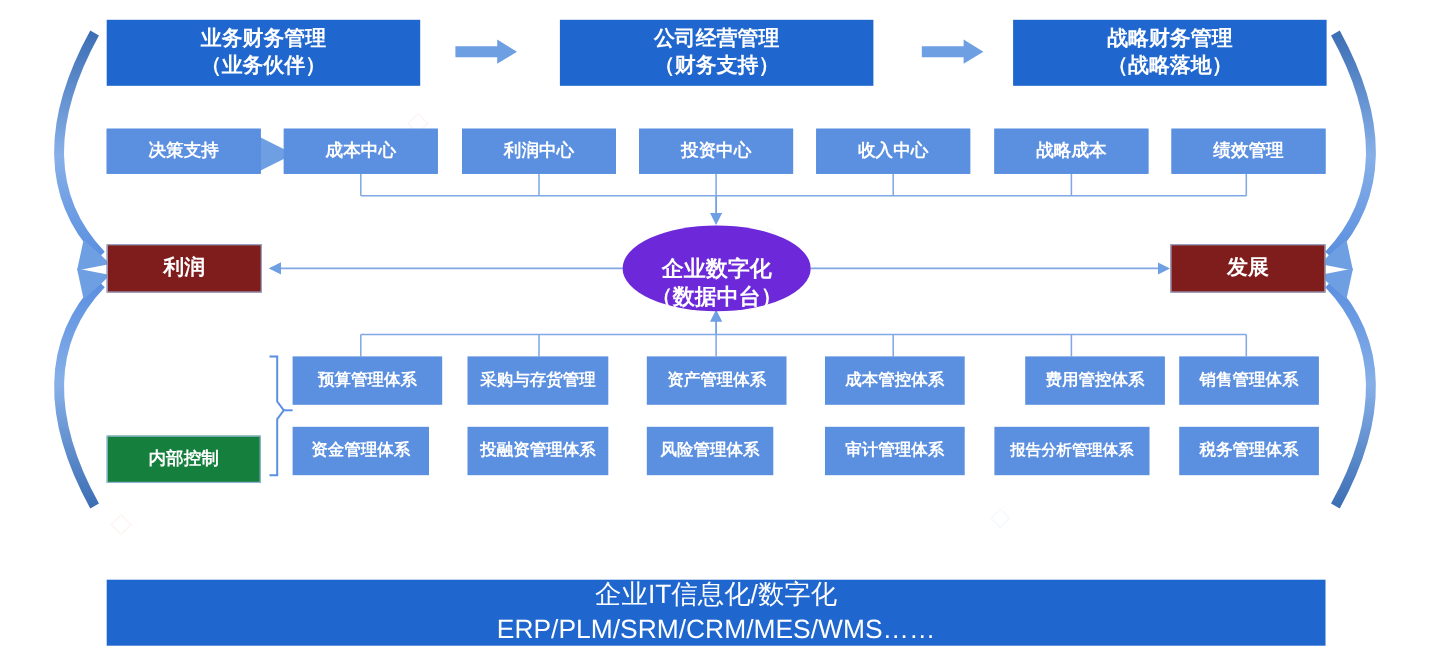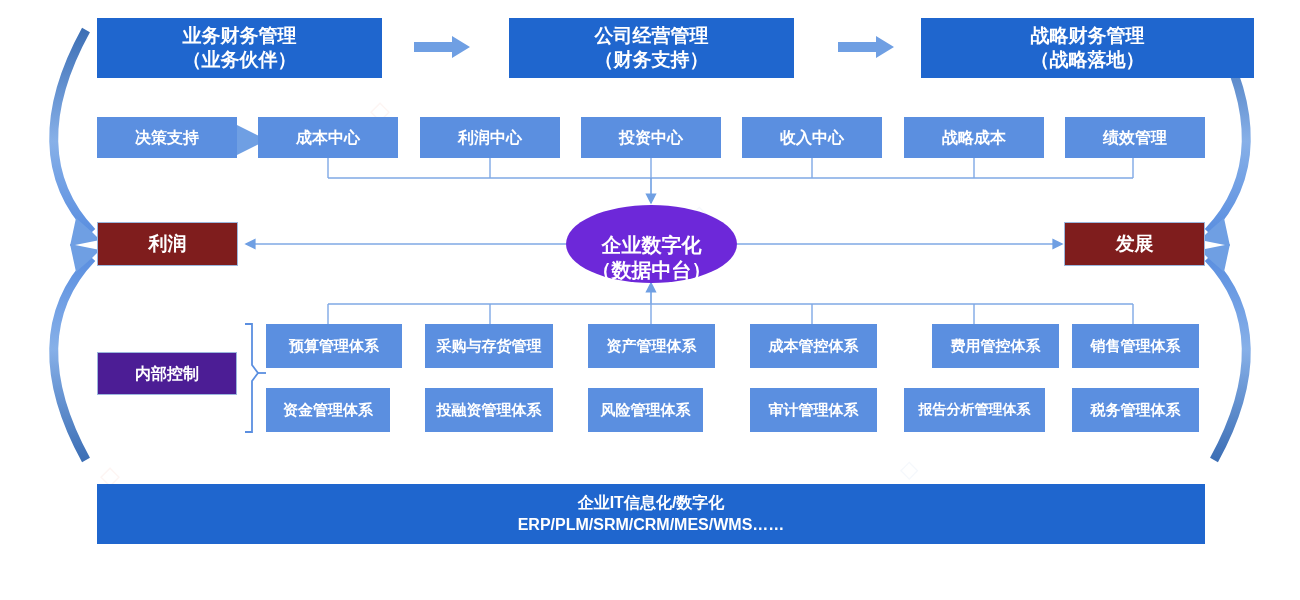--- a/index.html
+++ b/index.html
@@ -18,22 +18,22 @@
 
   svg.lines{position:absolute;left:0;top:0;width:1300px;height:600px;overflow:visible;}
 
   .box{position:absolute;display:flex;align-items:center;justify-content:center;
        text-align:center;box-sizing:border-box;line-height:1.25;}
 
   .top-box{background:#1f66ce;font-size:19px;font-weight:bold;}
   .mid-box{background:#5b8fe0;font-size:16px;font-weight:bold;border:1px solid #5b8fe0;}
   .side-box{background:#7f1d1d;font-size:19px;font-weight:bold;border:1px solid #9bb7dd;}
   .sys-box{background:#5b8fe0;font-size:15px;font-weight:bold;}
-  .ctrl-box{background:#4c1d95;font-size:16px;font-weight:bold;border:1px solid #9bb7dd;}
-  .banner{background:#1f66ce;font-size:16px;font-weight:bold;line-height:1.35;}
+  .ctrl-box{background:#15803d;font-size:16px;font-weight:bold;border:1px solid #9bb7dd;margin-top:44px;}
+  .banner{background:#1f66ce;font-size:24px;font-weight:normal;line-height:1.35;margin-top:43px;}
   .ellipse{position:absolute;background:#6d28d9;border-radius:50%;
            display:flex;align-items:flex-end;justify-content:center;text-align:center;
            font-size:20px;font-weight:bold;line-height:1.25;}
 </style>
 </head>
 <body>
 
 <div id="stage">
 
   <div class="wm" style="left:370px;top:95px;">◇</div>
@@ -117,21 +117,21 @@
     </span>
   </div>
 
   <div class="box top-box" style="left:509px;top:18px;width:285px;height:60px;">
     <span>
       <span>公司经营管理</span><br>
       <span>（财务支持）</span>
     </span>
   </div>
 
-  <div class="box top-box" style="left:921px;top:18px;width:333px;height:60px;">
+  <div class="box top-box" style="left:921px;top:18px;width:285px;height:60px;">
     <span>
       <span>战略财务管理</span><br>
       <span>（战略落地）</span>
     </span>
   </div>
 
   <div class="box mid-box" style="left:97px;top:117px;width:140px;height:41px;">
     <span>决策支持</span>
   </div>
   <div class="box mid-box" style="left:258px;top:117px;width:140px;height:41px;">

